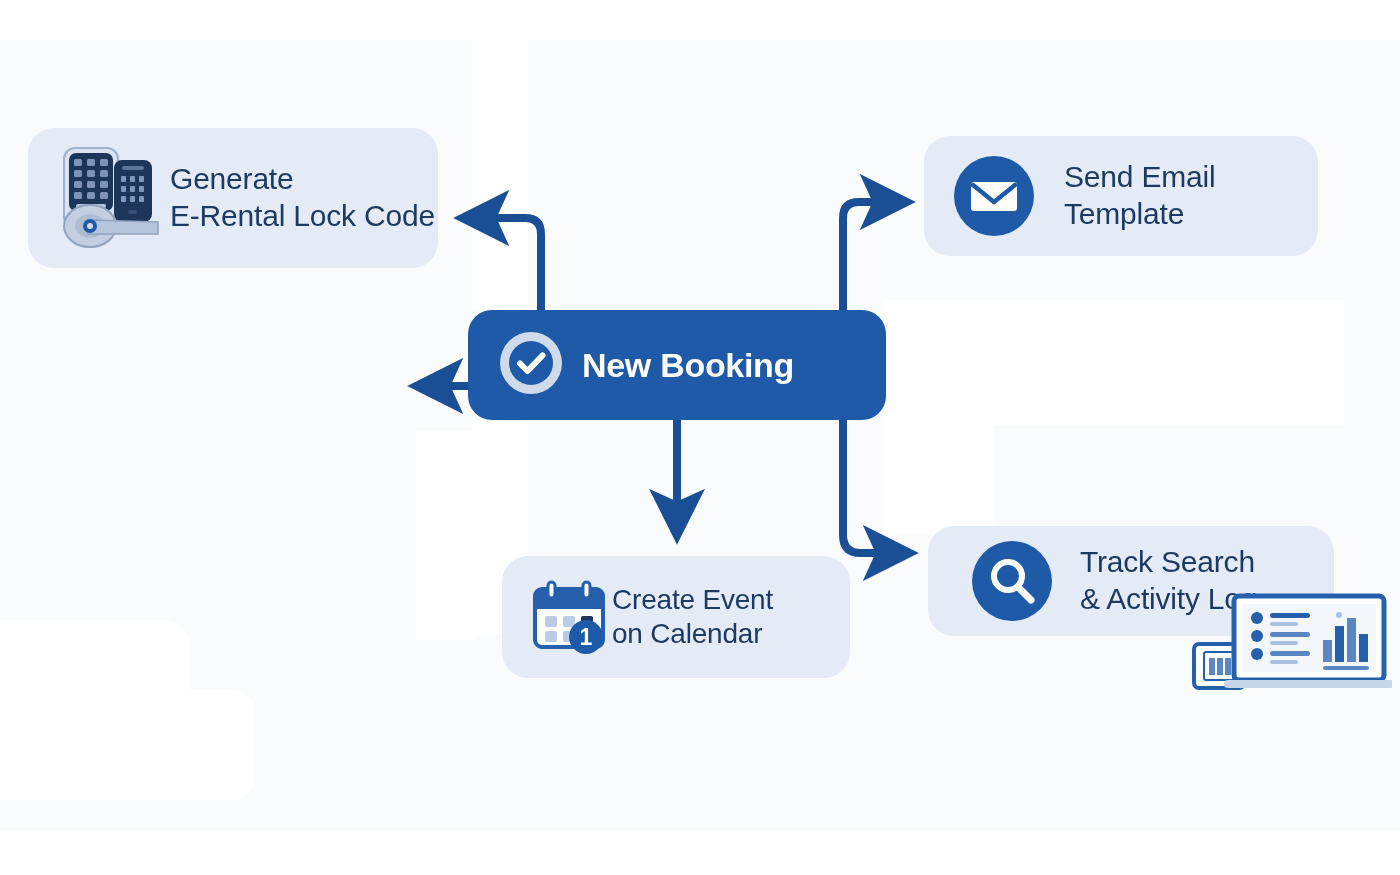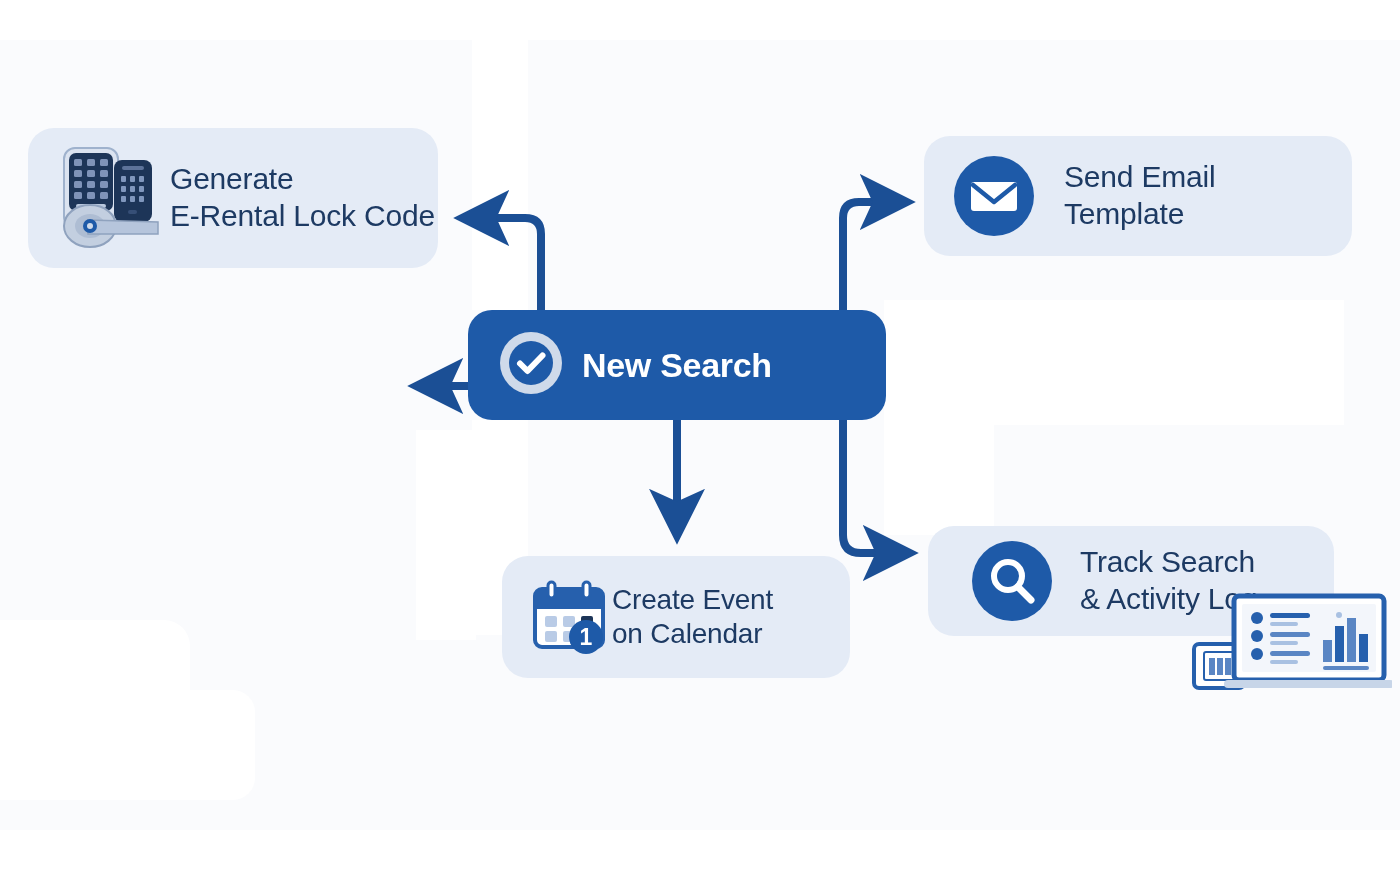--- a/index.html
+++ b/index.html
@@ -89,21 +89,21 @@
     color: #ffffff;
     letter-spacing: -0.3px;
     margin-left: 18px;
   }
 
   
   #node-lock     { left: 28px;  top: 128px; width: 410px; height: 140px; padding-left: 22px; }
   #node-lock .label { }
   #node-text     { left: 24px;  top: 348px; width: 374px; height: 116px; padding-left: 26px; }
   #node-text .label { margin-left: 26px; }
-  #node-email    { left: 924px; top: 136px; width: 428px; height: 120px; padding-left: 28px; }
+  #node-email    { left: 924px; top: 136px; width: 394px; height: 120px; padding-left: 28px; }
   #node-email .label { margin-left: 28px; }
   #node-calendar { left: 502px; top: 556px; width: 348px; height: 122px; padding-left: 26px; }
   #node-calendar .label { font-size: 28px; }
   #node-track    { left: 928px; top: 526px; width: 406px; height: 110px; padding-left: 42px; }
   #node-track .label { margin-left: 26px; }
 
   svg.arrows {
     position: absolute;
     left: 0; top: 0;
     width: 1400px;
@@ -151,21 +151,21 @@
   </svg>
 
   <div id="center-node">
     <span class="icon-wrap">
       <svg width="66" height="66" viewBox="0 0 66 66">
         <circle cx="33" cy="33" r="31" fill="#cfdaea"></circle>
         <circle cx="33" cy="33" r="22" fill="#1e5aa8"></circle>
         <path d="M22 33.5 L29.5 41 L44.5 25.5" fill="none" stroke="#ffffff" stroke-width="6" stroke-linecap="round" stroke-linejoin="round"></path>
       </svg>
     </span>
-    <span class="label">New Search</span>
+    <span class="label">New Booking</span>
   </div>
 
   <div class="node" id="node-lock">
     <span class="icon-wrap">
       <svg width="120" height="112" viewBox="0 0 120 112">
         <rect x="14" y="6" width="54" height="80" rx="11" fill="#dbe3f0" stroke="#9fb2cd" stroke-width="2"></rect>
         <rect x="19" y="11" width="44" height="58" rx="7" fill="#1d3558"></rect>
         <g fill="#7f93b8">
           <rect x="24" y="17" width="8" height="7" rx="1.5"></rect>
           <rect x="37" y="17" width="8" height="7" rx="1.5"></rect>

